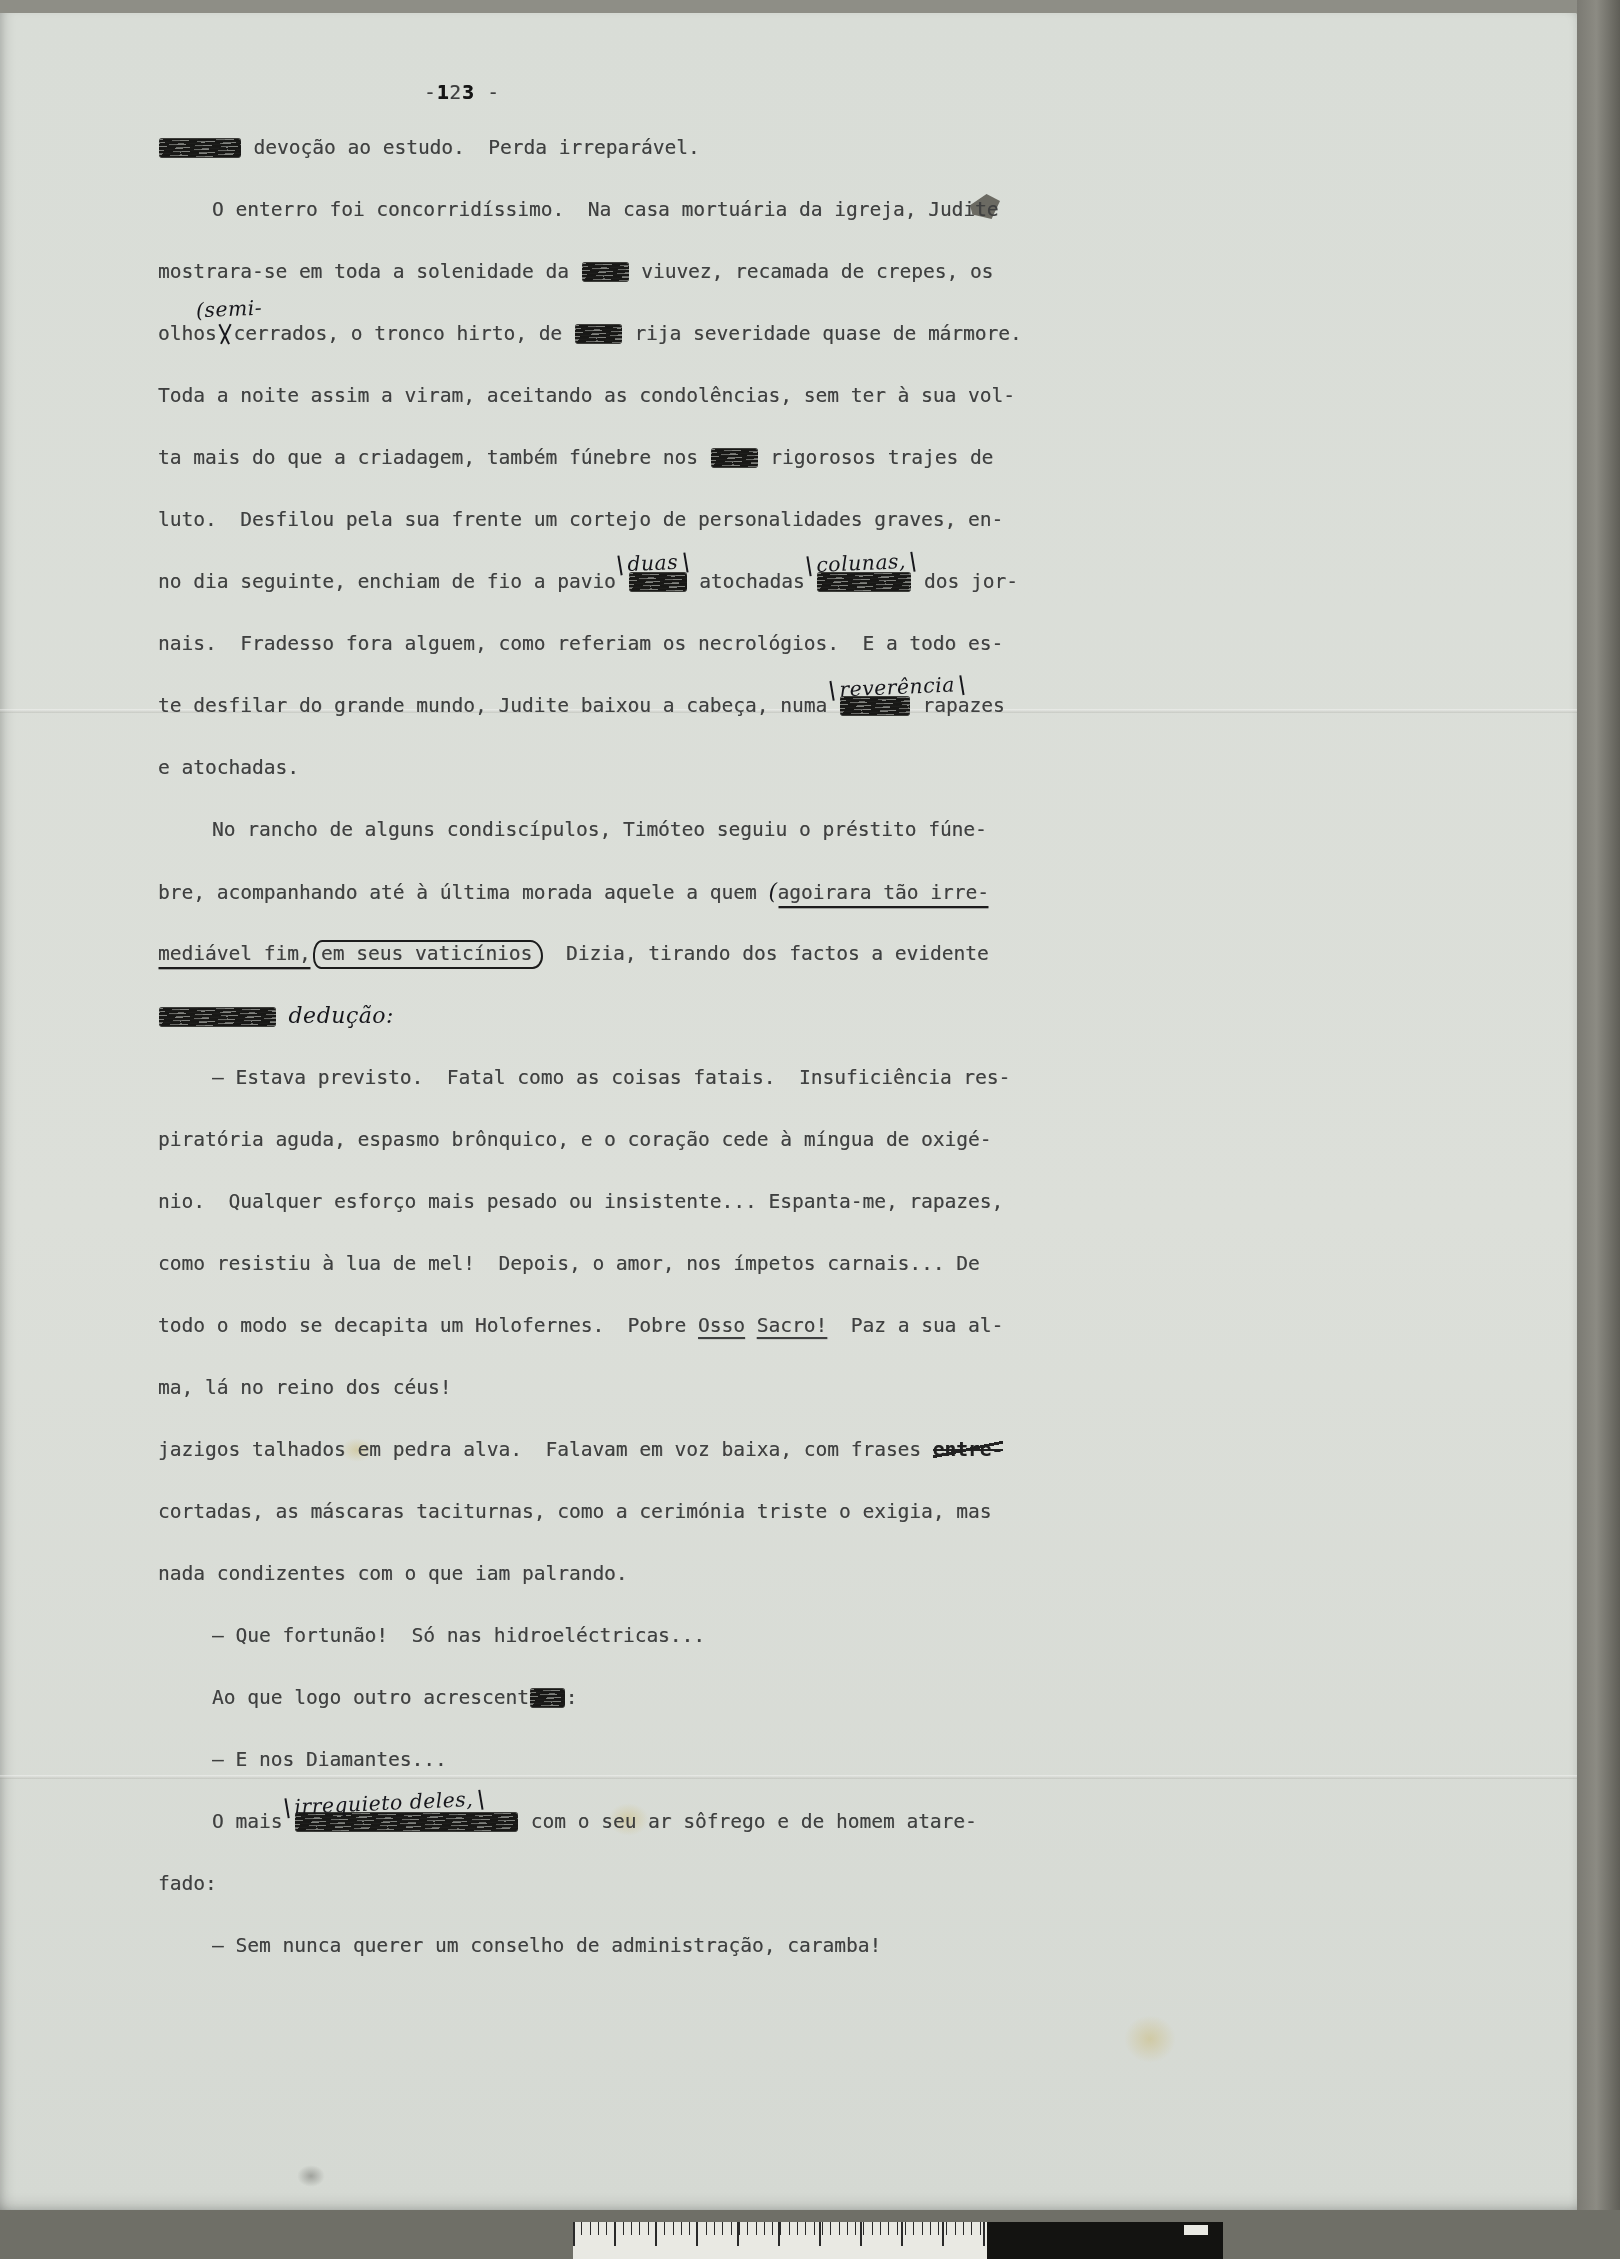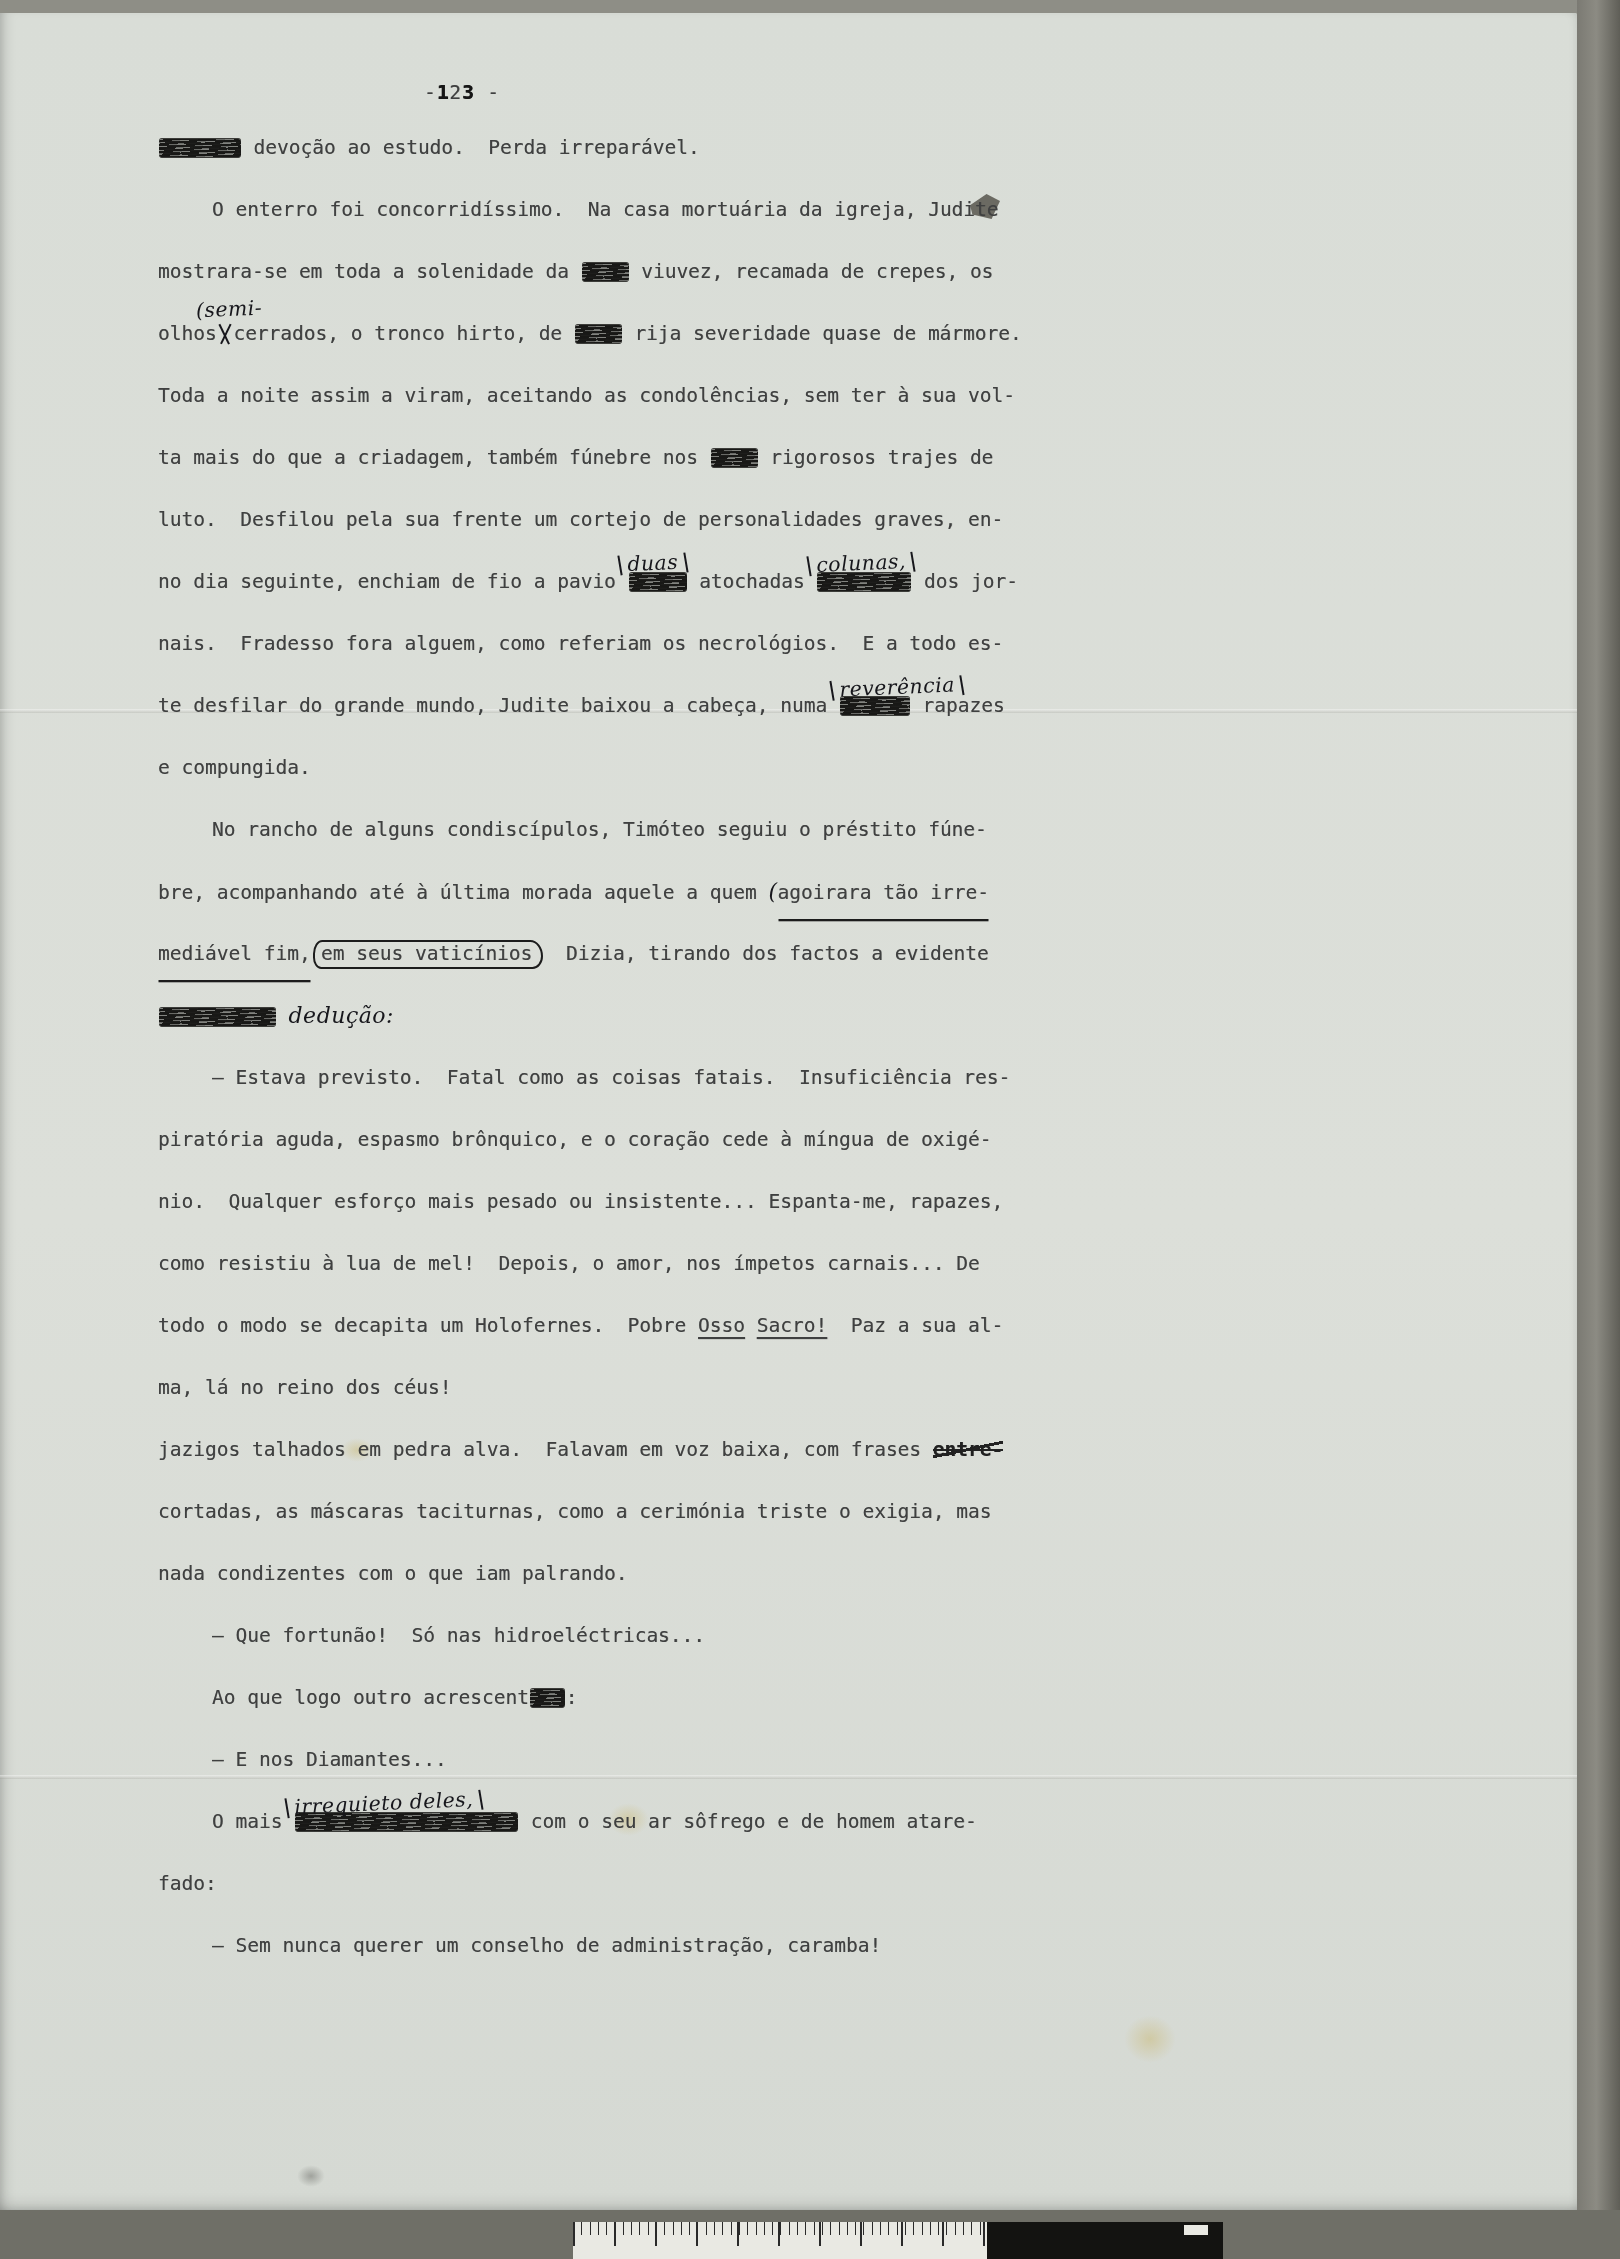--- a/index.html
+++ b/index.html
@@ -47,21 +47,21 @@
   .bars::before,.bars::after{content:"";display:inline-block;width:1.9px;height:20.4px;background:#17171c;
     vertical-align:-4.6px;transform:rotate(-7deg);}
   .bars::before{margin-right:6.5px;}
   .bars::after{margin-left:6.5px;}
   .ins{display:inline-block;width:16.7px;height:22px;position:relative;vertical-align:-4.6px;}
   .ins::before,.ins::after{content:"";position:absolute;bottom:0.9px;width:2.3px;height:22px;background:#17171c;}
   .ins::before{left:2.8px;transform:rotate(26deg);transform-origin:bottom center;}
   .ins::after{right:2.8px;transform:rotate(-26deg);transform-origin:bottom center;}
   .ins .hand-above{bottom:25px;left:-20.4px;}
   .tunder{text-decoration:underline;text-underline-offset:4.6px;text-decoration-thickness:1.9px;}
-  .punder{box-shadow:0 2.8px 0 -0.5px #1c1c1c;padding-bottom:15px;}
+  .punder{box-shadow:0 2.8px 0 -0.5px #1c1c1c;padding-bottom:2px;}
   .poval{border:2.3px solid #1c1c1c;border-radius:15px 20.4px 16.7px 13px/22px 26px 20.4px 18.6px;
     padding:0 8.3px 1.9px 6.5px;margin-left:1.9px;}
   .overstruck{color:#202020;font-weight:bold;
     background:
       linear-gradient(to top,transparent 42%,#222 42%,#222 52%,transparent 52%),
       linear-gradient(168deg,transparent 46%,#222 46%,#222 54%,transparent 54%);}
   .ruler{position:absolute;left:573px;bottom:0;width:414px;height:38px;background:#e9e9e3;
     background-image:
       repeating-linear-gradient(90deg,#2a2a2a 0 1.9px,transparent 1.9px 41px),
       repeating-linear-gradient(90deg,#2a2a2a 0 0.9px,transparent 0.9px 8.3px);
@@ -85,21 +85,21 @@
       <div class="line"><span class="scrib" style="width: 82px;"></span><span class="typed"> devoção ao estudo.  Perda irreparável.</span></div>
       <div class="line ind"><span class="typed">O enterro foi concorridíssimo.  Na casa mortuária da igreja, Judite</span></div>
       <div class="line"><span class="typed">mostrara-se em toda a solenidade da </span><span class="scrib" style="width: 47px;"></span><span class="typed"> viuvez, recamada de crepes, os</span></div>
       <div class="line"><span class="typed">olhos</span><span class="ins"><span class="hand-above">(semi-</span></span><span class="typed">cerrados, o tronco hirto, de </span><span class="scrib" style="width: 47px;"></span><span class="typed"> rija severidade quase de mármore.</span></div>
       <div class="line"><span class="typed">Toda a noite assim a viram, aceitando as condolências, sem ter à sua vol-</span></div>
       <div class="line"><span class="typed">ta mais do que a criadagem, também fúnebre nos </span><span class="scrib" style="width: 47px;"></span><span class="typed"> rigorosos trajes de</span></div>
       <div class="line"><span class="typed">luto.  Desfilou pela sua frente um cortejo de personalidades graves, en-</span></div>
       <div class="line"><span class="typed">no dia seguinte, enchiam de fio a pavio </span><span class="scrib" style="width: 58px;"><span class="hand-above bars">duas</span></span><span class="typed"> atochadas </span><span class="scrib" style="width: 94px;"><span class="hand-above bars">colunas,</span></span><span class="typed"> dos jor-</span></div>
       <div class="line"><span class="typed">nais.  Fradesso fora alguem, como referiam os necrológios.  E a todo es-</span></div>
       <div class="line"><span class="typed">te desfilar do grande mundo, Judite baixou a cabeça, numa </span><span class="scrib" style="width: 70px;"><span class="hand-above bars">reverência</span></span><span class="typed"> rapazes</span></div>
-      <div class="line"><span class="typed">e compungida.</span></div>
+      <div class="line"><span class="typed">e atochadas.</span></div>
       <div class="line ind"><span class="typed">No rancho de alguns condiscípulos, Timóteo seguiu o préstito fúne-</span></div>
       <div class="line"><span class="typed">bre, acompanhando até à última morada aquele a quem </span><span class="hand">(</span><span class="punder">agoirara tão irre-</span></div>
       <div class="line"><span class="punder">mediável fim,</span><span class="poval">em seus vaticínios</span><span class="typed">  Dizia, tirando dos factos a evidente</span></div>
       <div class="line"><span class="scrib" style="width: 117px;"></span><span class="typed"> </span><span class="hand">dedução:</span></div>
       <div class="line ind"><span class="typed">— Estava previsto.  Fatal como as coisas fatais.  Insuficiência res-</span></div>
       <div class="line"><span class="typed">piratória aguda, espasmo brônquico, e o coração cede à míngua de oxigé-</span></div>
       <div class="line"><span class="typed">nio.  Qualquer esforço mais pesado ou insistente... Espanta-me, rapazes,</span></div>
       <div class="line"><span class="typed">como resistiu à lua de mel!  Depois, o amor, nos ímpetos carnais... De</span></div>
       <div class="line"><span class="typed">todo o modo se decapita um Holofernes.  Pobre </span><span class="tunder">Osso</span><span class="typed"> </span><span class="tunder">Sacro!</span><span class="typed">  Paz a sua al-</span></div>
       <div class="line"><span class="typed">ma, lá no reino dos céus!</span></div>

